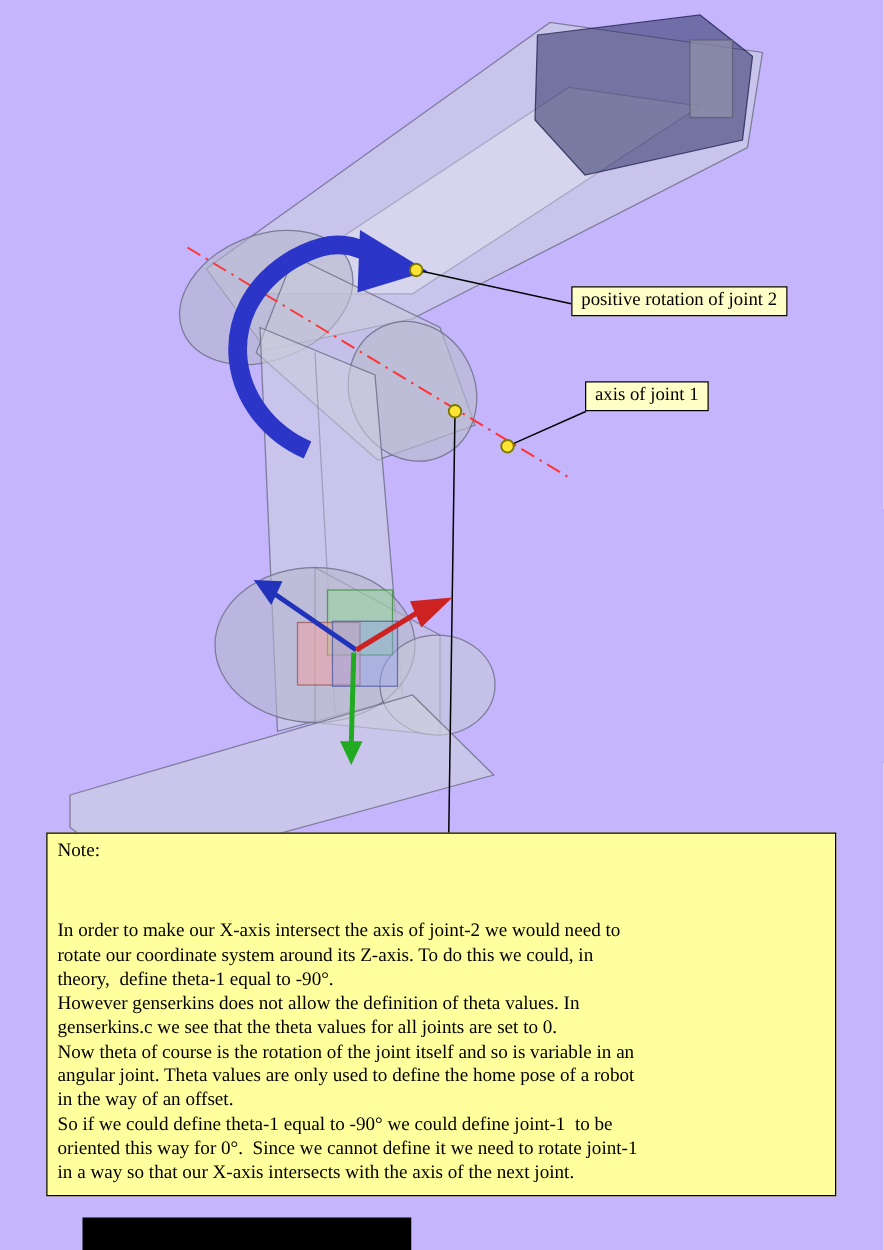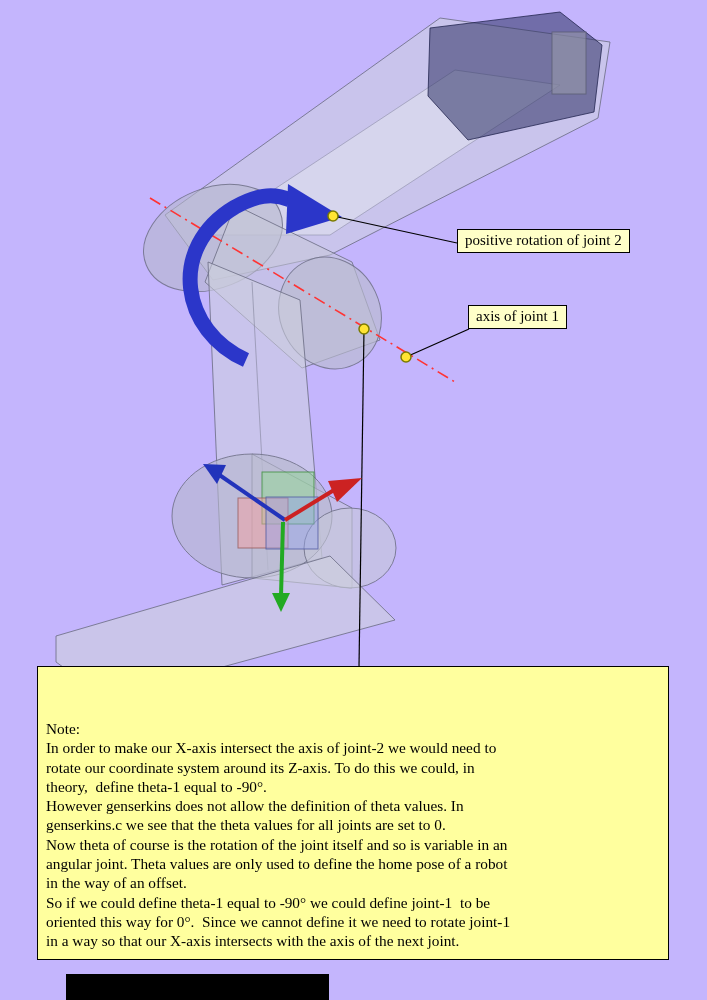--- a/index.html
+++ b/index.html
@@ -12,22 +12,22 @@
     position:absolute; background:#ffffc8; border:1.6px solid #000;
     padding:2px 7px 3px 7px; font-size:15px; color:#000; white-space:nowrap;
   }
   .callout-rotation { left:457px; top:229px; }
   .callout-axis { left:468px; top:305px; }
   .note {
     position:absolute; left:37px; top:666px; width:614px;
     background:#ffff9e; border:1.8px solid #000;
     padding:4px 8px 8px 8px; font-size:15.3px; line-height:19.3px; color:#000;
   }
-  .note-title { white-space:pre-wrap;margin-top:48px; }
-  .note-body  { white-space:pre-wrap; }
+  .note-title { white-space:pre-wrap; }
+  .note-body  { white-space:pre-wrap;margin-top:45px; }
 </style>
 </head>
 <body>
 
 <div class="canvas">
 
   <svg class="scene-svg" width="707" height="1000" viewBox="0 0 707 1000">
 
     <g stroke="rgba(110,112,135,0.85)" stroke-width="1">
 

